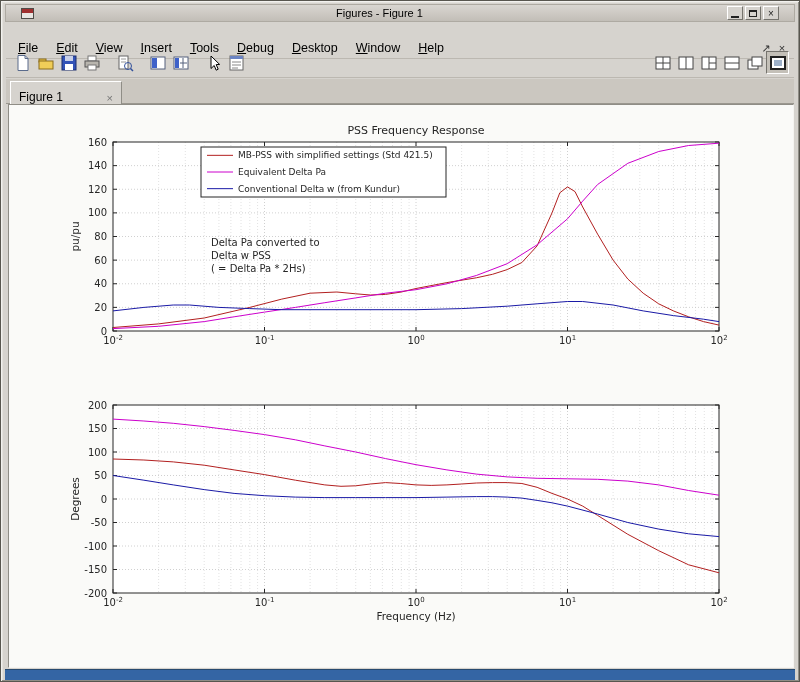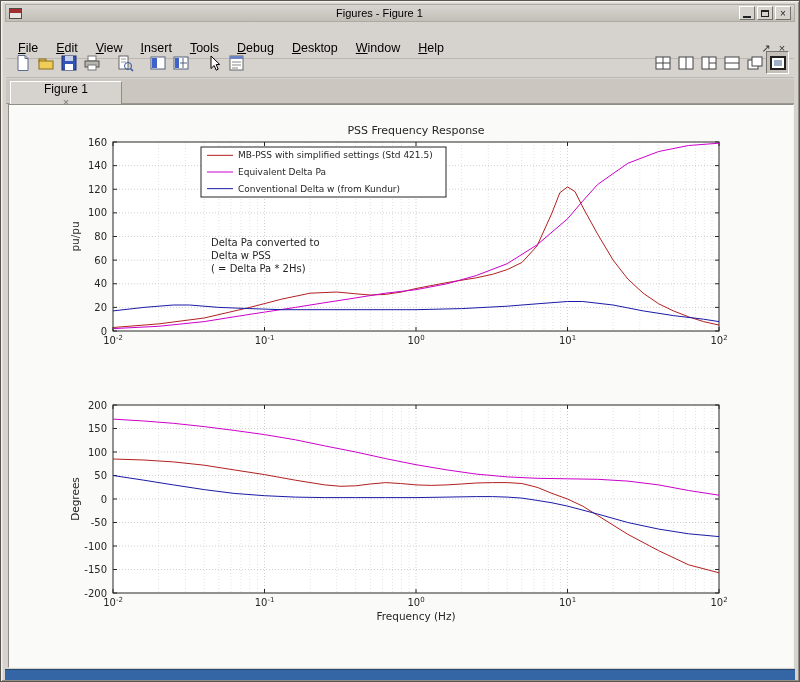--- a/index.html
+++ b/index.html
@@ -9,21 +9,21 @@
     background:#d6d3ce;
     border:1px solid #58564f;
     box-shadow: inset 1px 1px 0 #f2f1ee, inset -1px -1px 0 #8f8d86, inset 2px 2px 0 #e3e1dc;
     overflow:hidden;
   }
   
   .titlebar {
     position:absolute; top:3px; left:4px; right:4px; height:18px;
     background:linear-gradient(#d9d6d1,#c2beb7);
     border:1px solid #aeaaa2;
-    display:flex; align-items:center; padding:0 3px;
+    display:flex; align-items:center; padding:0 15px;
   }
   .win-icon { width:13px; height:11px; border:1px solid #4e4c48; background:#e8e6e2; position:relative; }
   .win-icon::before { content:""; position:absolute; top:0; left:0; right:0; height:4px; background:#a03030; }
   .titlebar-text { flex:1; text-align:center; font-size:11px; color:#000; }
   .win-btn {
     width:16px; height:14px; margin-left:2px; background:#d6d3ce;
     border-top:1px solid #fff; border-left:1px solid #fff;
     border-right:1px solid #75736d; border-bottom:1px solid #75736d;
     display:flex; align-items:center; justify-content:center; font-size:10px; color:#222;
   }
@@ -54,21 +54,21 @@
   }
   
   .tabbar {
     position:absolute; top:78px; left:5px; right:5px; height:25px;
     background:#cbc7c0; border-bottom:1px solid #9a978f;
   }
   .tab {
     position:absolute; left:4px; top:2px; height:23px; width:112px;
     background:#d6d3ce;
     border-top:1px solid #fff; border-left:1px solid #fff; border-right:1px solid #8f8d86;
-    display:flex; align-items:center; padding:0 8px;flex-direction:column;
+    display:flex; align-items:flex-end; padding:0 8px;
   }
   .tab-label { flex:1; font-size:12px; color:#000; }
   .tab-close { font-size:11px; color:#777; }
   
   .content {
     position:absolute; top:103px; left:7px; width:786px; height:564px;
     background:#fafaf8;
     border-top:1px solid #8f8d86; border-left:1px solid #8f8d86;
     border-right:1px solid #f5f4f1; border-bottom:1px solid #f5f4f1;
   }

